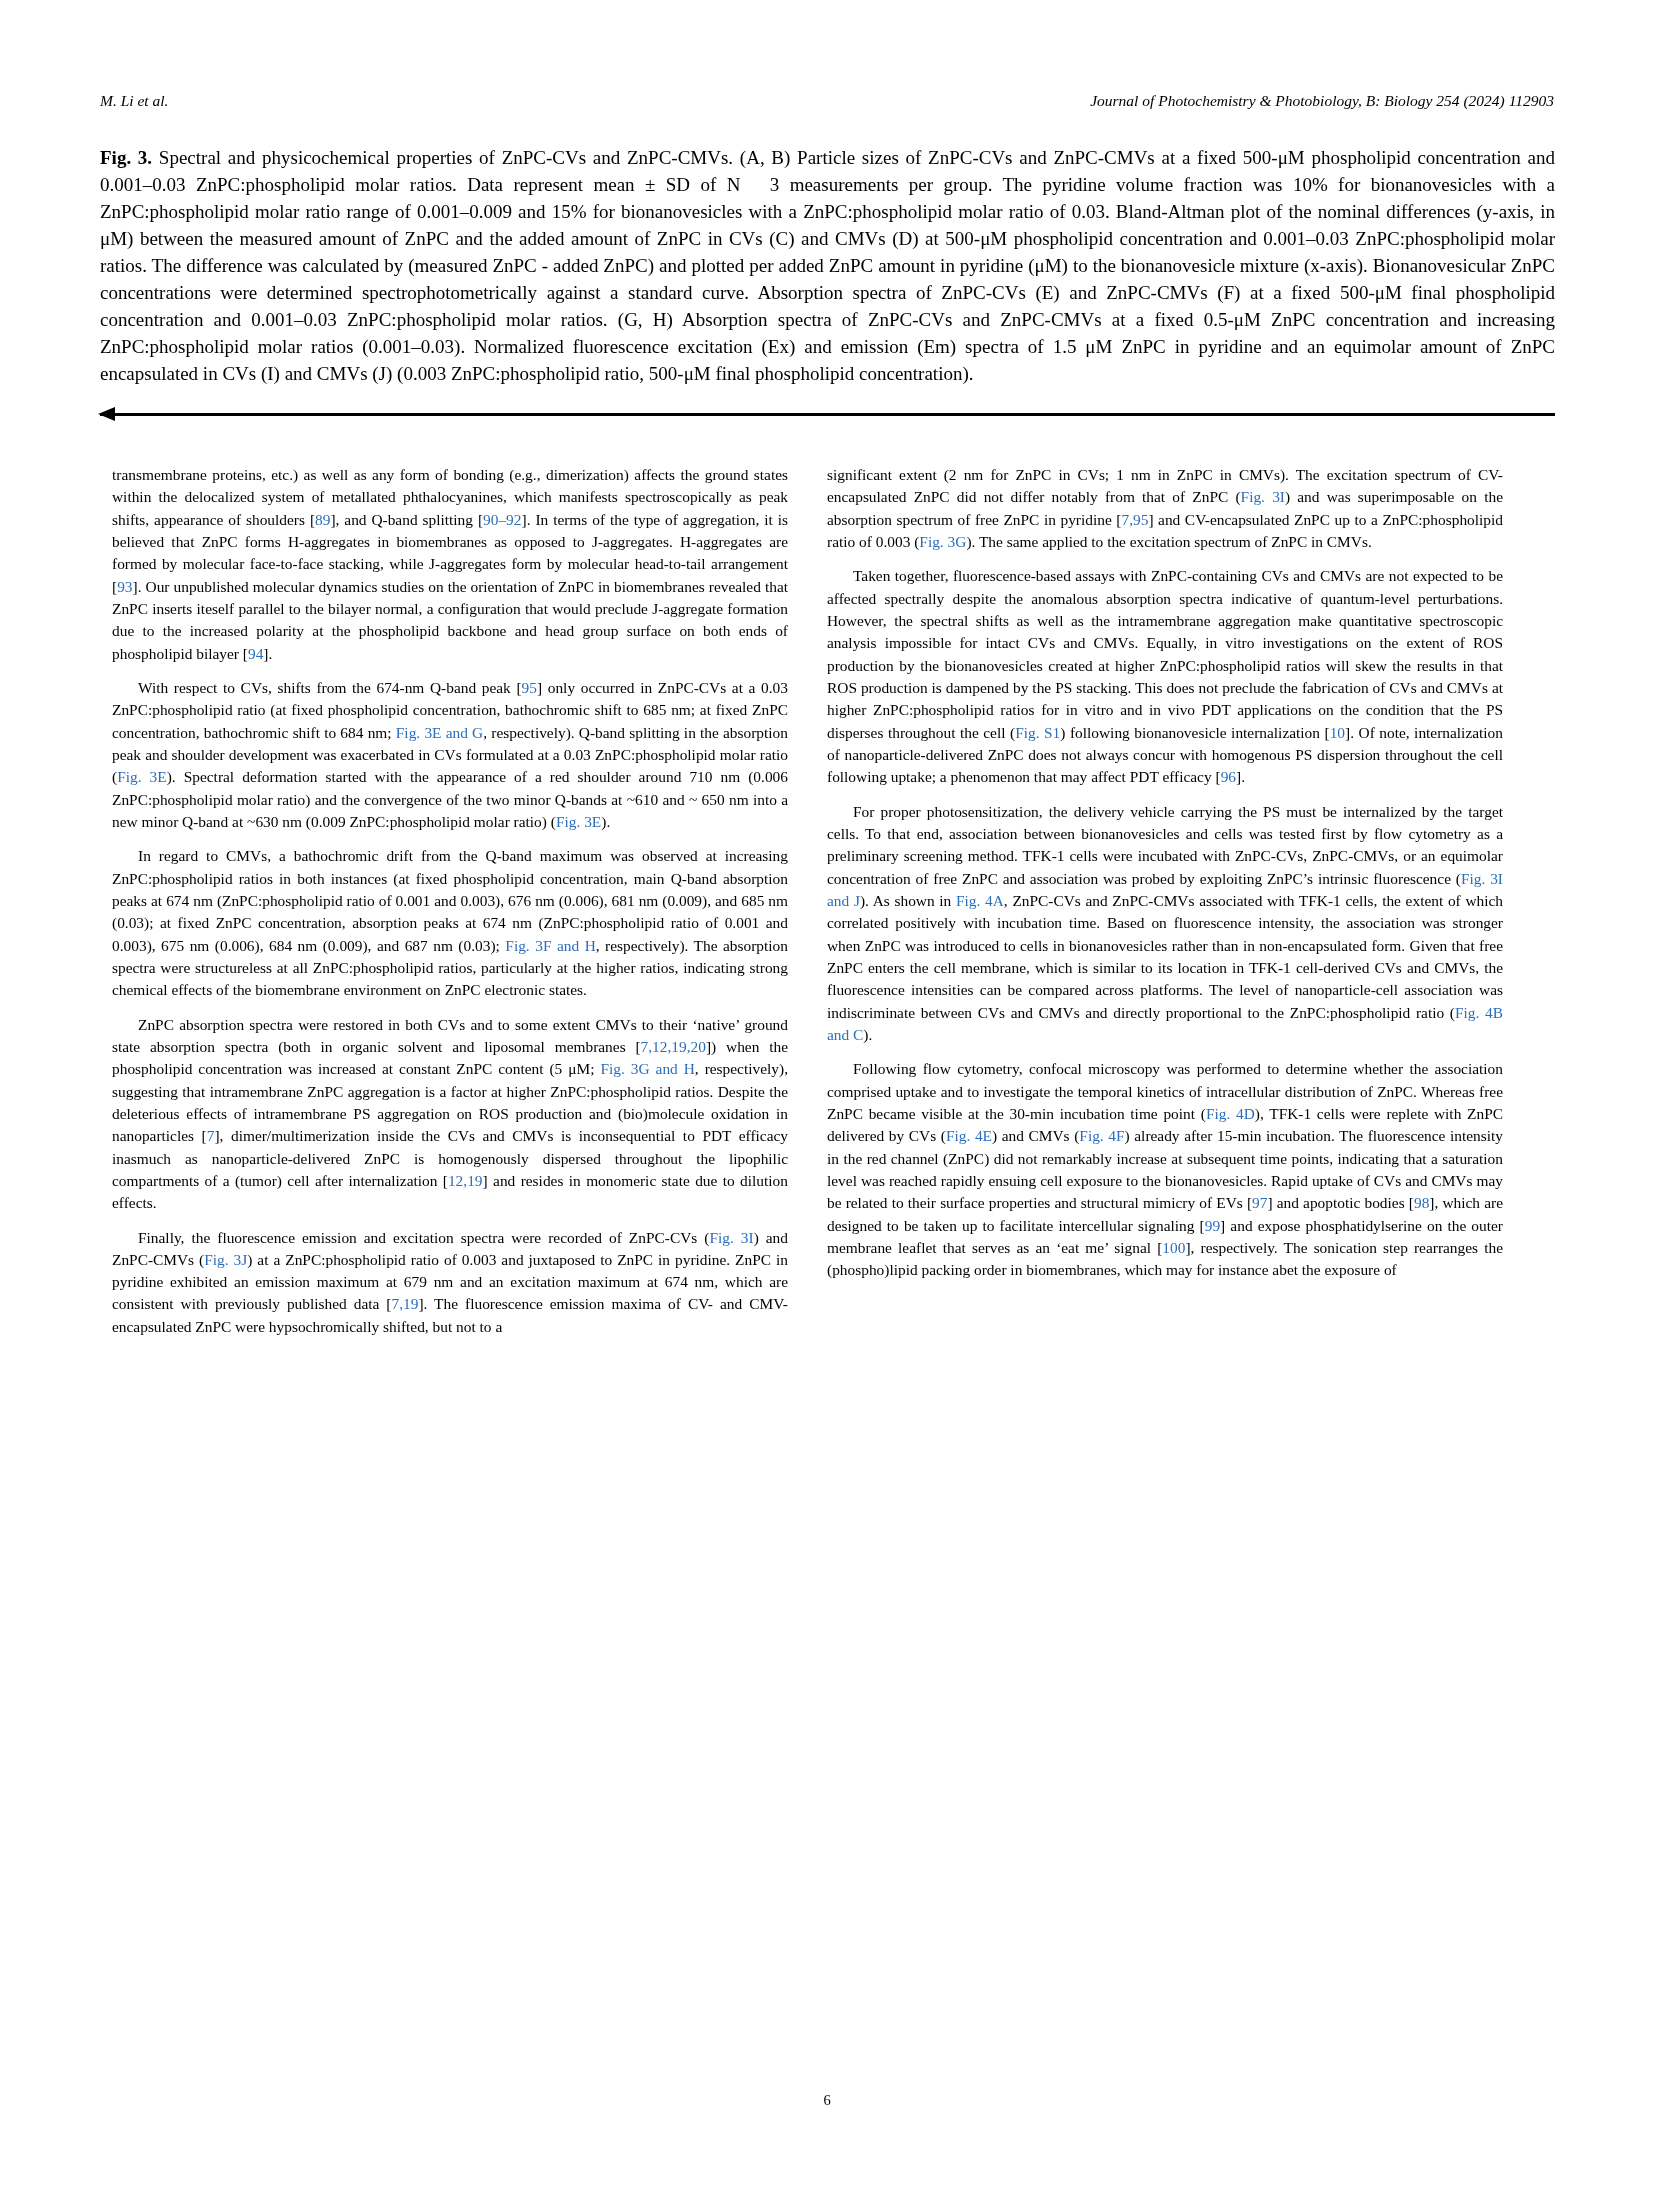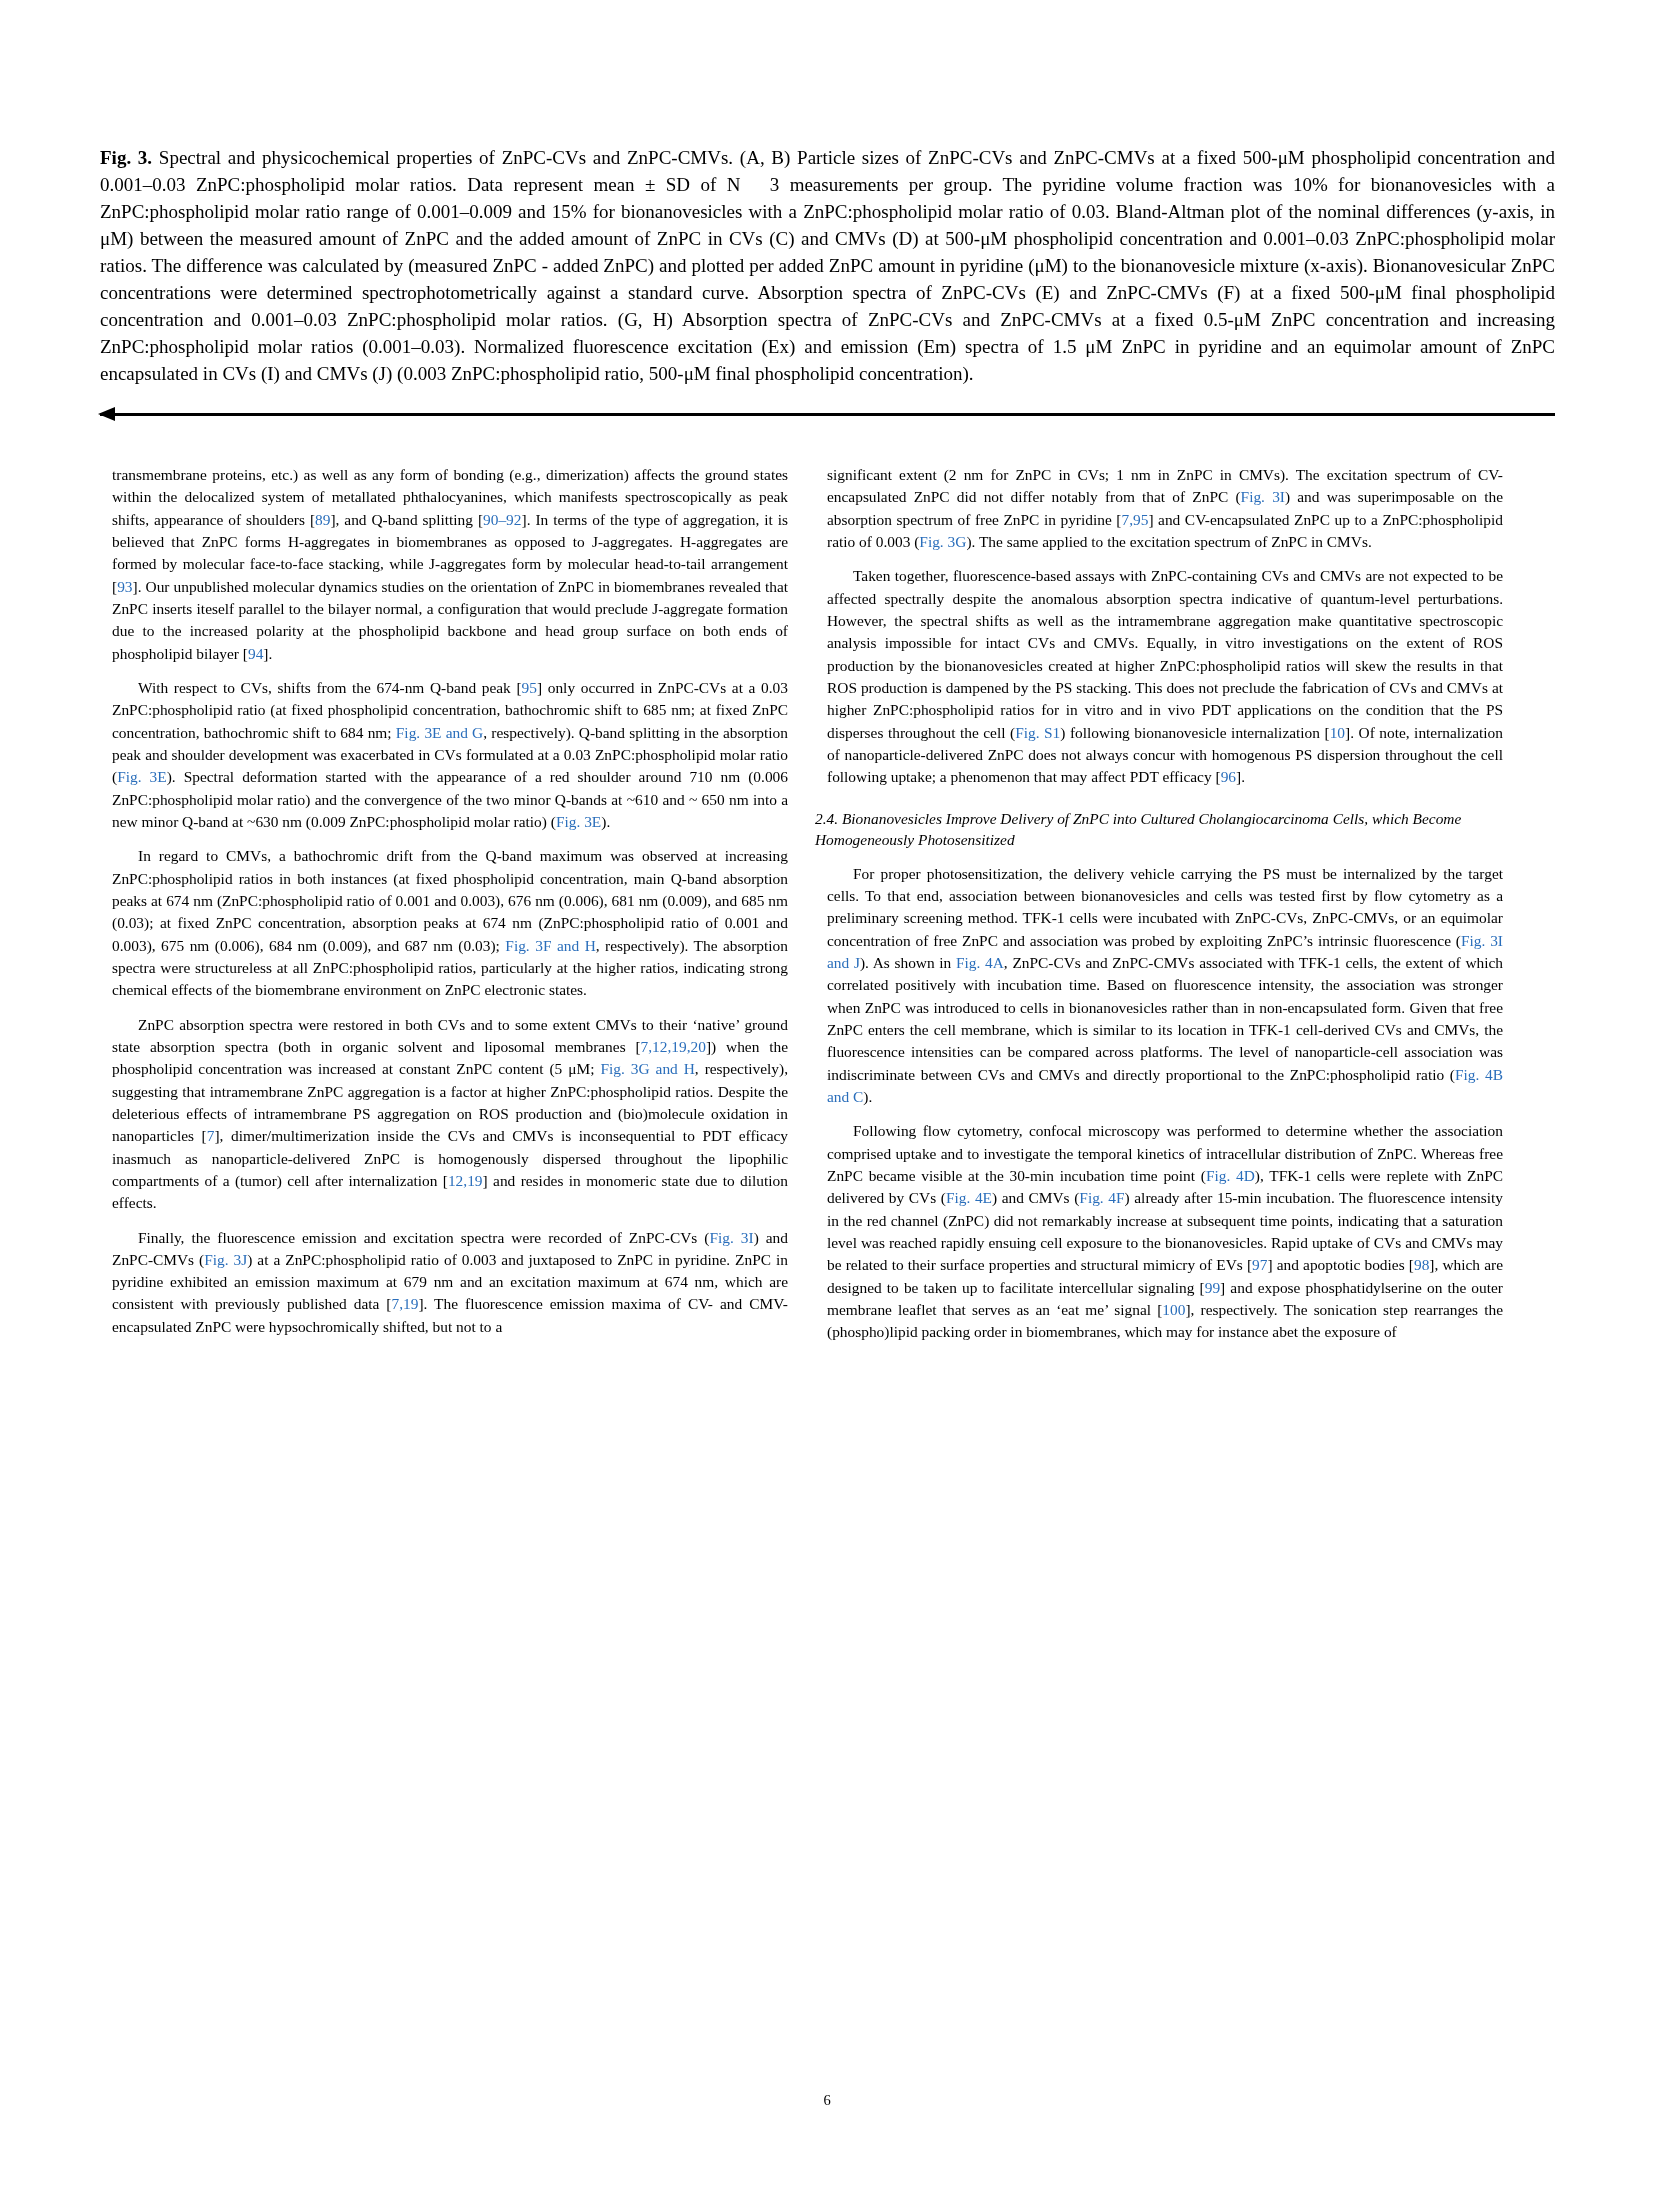--- a/index.html
+++ b/index.html
@@ -117,20 +117,24 @@
     width: 1654px;
     text-align: center;
     font-size: 14.5px;
   }
 </style>
 </head>
 <body>
 
 <div class="page">
 
+  <div class="runhead">
+    <span class="left">M. Li et al.</span>
+    <span class="right">Journal of Photochemistry &amp; Photobiology, B: Biology 254 (2024) 112903</span>
+  </div>
 
   <div class="caption">
     <b>Fig. 3.</b><span> Spectral and physicochemical properties of ZnPC-CVs and ZnPC-CMVs. (A, B) Particle sizes of ZnPC-CVs and ZnPC-CMVs at a fixed 500-μM phospholipid concentration and 0.001–0.03 ZnPC:phospholipid molar ratios. Data represent mean ± SD of N  3 measurements per group. The pyridine volume fraction was 10% for bionanovesicles with a ZnPC:phospholipid molar ratio range of 0.001–0.009 and 15% for bionanovesicles with a ZnPC:phospholipid molar ratio of 0.03. Bland-Altman plot of the nominal differences (y-axis, in μM) between the measured amount of ZnPC and the added amount of ZnPC in CVs (C) and CMVs (D) at 500-μM phospholipid concentration and 0.001–0.03 ZnPC:phospholipid molar ratios. The difference was calculated by (measured ZnPC - added ZnPC) and plotted per added ZnPC amount in pyridine (μM) to the bionanovesicle mixture (x-axis). Bionanovesicular ZnPC concentrations were determined spectrophotometrically against a standard curve. Absorption spectra of ZnPC-CVs (E) and ZnPC-CMVs (F) at a fixed 500-μM final phospholipid concentration and 0.001–0.03 ZnPC:phospholipid molar ratios. (G, H) Absorption spectra of ZnPC-CVs and ZnPC-CMVs at a fixed 0.5-μM ZnPC concentration and increasing ZnPC:phospholipid molar ratios (0.001–0.03). Normalized fluorescence excitation (Ex) and emission (Em) spectra of 1.5 μM ZnPC in pyridine and an equimolar amount of ZnPC encapsulated in CVs (I) and CMVs (J) (0.003 ZnPC:phospholipid ratio, 500-μM final phospholipid concentration).</span>
   </div>
 
   <div class="rule-wrap">
     <div class="rule"></div>
     <div class="rule-arrow"></div>
   </div>
 
@@ -140,21 +144,20 @@
       <p class="noindent">transmembrane proteins, etc.) as well as any form of bonding (e.g., dimerization) affects the ground states within the delocalized system of metallated phthalocyanines, which manifests spectroscopically as peak shifts, appearance of shoulders [<span class="lnk" style="color:#2a6ebb">89</span>], and Q-band splitting [<span class="lnk" style="color:#2a6ebb">90–92</span>]. In terms of the type of aggregation, it is believed that ZnPC forms H-aggregates in biomembranes as opposed to J-aggregates. H-aggregates are formed by molecular face-to-face stacking, while J-aggregates form by molecular head-to-tail arrangement [<span class="lnk" style="color:#2a6ebb">93</span>]. Our unpublished molecular dynamics studies on the orientation of ZnPC in biomembranes revealed that ZnPC inserts iteself parallel to the bilayer normal, a configuration that would preclude J-aggregate formation due to the increased polarity at the phospholipid backbone and head group surface on both ends of phospholipid bilayer [<span class="lnk" style="color:#2a6ebb">94</span>].</p>
       <p>With respect to CVs, shifts from the 674-nm Q-band peak [<span class="lnk" style="color:#2a6ebb">95</span>] only occurred in ZnPC-CVs at a 0.03 ZnPC:phospholipid ratio (at fixed phospholipid concentration, bathochromic shift to 685 nm; at fixed ZnPC concentration, bathochromic shift to 684 nm; <span class="lnk" style="color:#2a6ebb">Fig. 3E and G</span>, respectively). Q-band splitting in the absorption peak and shoulder development was exacerbated in CVs formulated at a 0.03 ZnPC:phospholipid molar ratio (<span class="lnk" style="color:#2a6ebb">Fig. 3E</span>). Spectral deformation started with the appearance of a red shoulder around 710 nm (0.006 ZnPC:phospholipid molar ratio) and the convergence of the two minor Q-bands at ~610 and ~ 650 nm into a new minor Q-band at ~630 nm (0.009 ZnPC:phospholipid molar ratio) (<span class="lnk" style="color:#2a6ebb">Fig. 3E</span>).</p>
       <p>In regard to CMVs, a bathochromic drift from the Q-band maximum was observed at increasing ZnPC:phospholipid ratios in both instances (at fixed phospholipid concentration, main Q-band absorption peaks at 674 nm (ZnPC:phospholipid ratio of 0.001 and 0.003), 676 nm (0.006), 681 nm (0.009), and 685 nm (0.03); at fixed ZnPC concentration, absorption peaks at 674 nm (ZnPC:phospholipid ratio of 0.001 and 0.003), 675 nm (0.006), 684 nm (0.009), and 687 nm (0.03); <span class="lnk" style="color:#2a6ebb">Fig. 3F and H</span>, respectively). The absorption spectra were structureless at all ZnPC:phospholipid ratios, particularly at the higher ratios, indicating strong chemical effects of the biomembrane environment on ZnPC electronic states.</p>
       <p>ZnPC absorption spectra were restored in both CVs and to some extent CMVs to their ‘native’ ground state absorption spectra (both in organic solvent and liposomal membranes [<span class="lnk" style="color:#2a6ebb">7,12,19,20</span>]) when the phospholipid concentration was increased at constant ZnPC content (5 μM; <span class="lnk" style="color:#2a6ebb">Fig. 3G and H</span>, respectively), suggesting that intramembrane ZnPC aggregation is a factor at higher ZnPC:phospholipid ratios. Despite the deleterious effects of intramembrane PS aggregation on ROS production and (bio)molecule oxidation in nanoparticles [<span class="lnk" style="color:#2a6ebb">7</span>], dimer/multimerization inside the CVs and CMVs is inconsequential to PDT efficacy inasmuch as nanoparticle-delivered ZnPC is homogenously dispersed throughout the lipophilic compartments of a (tumor) cell after internalization [<span class="lnk" style="color:#2a6ebb">12,19</span>] and resides in monomeric state due to dilution effects.</p>
       <p>Finally, the fluorescence emission and excitation spectra were recorded of ZnPC-CVs (<span class="lnk" style="color:#2a6ebb">Fig. 3I</span>) and ZnPC-CMVs (<span class="lnk" style="color:#2a6ebb">Fig. 3J</span>) at a ZnPC:phospholipid ratio of 0.003 and juxtaposed to ZnPC in pyridine. ZnPC in pyridine exhibited an emission maximum at 679 nm and an excitation maximum at 674 nm, which are consistent with previously published data [<span class="lnk" style="color:#2a6ebb">7,19</span>]. The fluorescence emission maxima of CV- and CMV-encapsulated ZnPC were hypsochromically shifted, but not to a</p>
     </div>
 
     <div class="col right">
       <p class="noindent">significant extent (2 nm for ZnPC in CVs; 1 nm in ZnPC in CMVs). The excitation spectrum of CV-encapsulated ZnPC did not differ notably from that of ZnPC (<span class="lnk" style="color:#2a6ebb">Fig. 3I</span>) and was superimposable on the absorption spectrum of free ZnPC in pyridine [<span class="lnk" style="color:#2a6ebb">7,95</span>] and CV-encapsulated ZnPC up to a ZnPC:phospholipid ratio of 0.003 (<span class="lnk" style="color:#2a6ebb">Fig. 3G</span>). The same applied to the excitation spectrum of ZnPC in CMVs.</p>
       <p>Taken together, fluorescence-based assays with ZnPC-containing CVs and CMVs are not expected to be affected spectrally despite the anomalous absorption spectra indicative of quantum-level perturbations. However, the spectral shifts as well as the intramembrane aggregation make quantitative spectroscopic analysis impossible for intact CVs and CMVs. Equally, in vitro investigations on the extent of ROS production by the bionanovesicles created at higher ZnPC:phospholipid ratios will skew the results in that ROS production is dampened by the PS stacking. This does not preclude the fabrication of CVs and CMVs at higher ZnPC:phospholipid ratios for in vitro and in vivo PDT applications on the condition that the PS disperses throughout the cell (<span class="lnk" style="color:#2a6ebb">Fig. S1</span>) following bionanovesicle internalization [<span class="lnk" style="color:#2a6ebb">10</span>]. Of note, internalization of nanoparticle-delivered ZnPC does not always concur with homogenous PS dispersion throughout the cell following uptake; a phenomenon that may affect PDT efficacy [<span class="lnk" style="color:#2a6ebb">96</span>].</p>
-      <h3 class="subhead">2.4. Bionanovesicles Improve Delivery of ZnPC into Cultured Cholangiocarcinoma Cells, which Become Homogeneously Photosensitized</h3>
       <p>For proper photosensitization, the delivery vehicle carrying the PS must be internalized by the target cells. To that end, association between bionanovesicles and cells was tested first by flow cytometry as a preliminary screening method. TFK-1 cells were incubated with ZnPC-CVs, ZnPC-CMVs, or an equimolar concentration of free ZnPC and association was probed by exploiting ZnPC’s intrinsic fluorescence (<span class="lnk" style="color:#2a6ebb">Fig. 3I and J</span>). As shown in <span class="lnk" style="color:#2a6ebb">Fig. 4A</span>, ZnPC-CVs and ZnPC-CMVs associated with TFK-1 cells, the extent of which correlated positively with incubation time. Based on fluorescence intensity, the association was stronger when ZnPC was introduced to cells in bionanovesicles rather than in non-encapsulated form. Given that free ZnPC enters the cell membrane, which is similar to its location in TFK-1 cell-derived CVs and CMVs, the fluorescence intensities can be compared across platforms. The level of nanoparticle-cell association was indiscriminate between CVs and CMVs and directly proportional to the ZnPC:phospholipid ratio (<span class="lnk" style="color:#2a6ebb">Fig. 4B and C</span>).</p>
       <p>Following flow cytometry, confocal microscopy was performed to determine whether the association comprised uptake and to investigate the temporal kinetics of intracellular distribution of ZnPC. Whereas free ZnPC became visible at the 30-min incubation time point (<span class="lnk" style="color:#2a6ebb">Fig. 4D</span>), TFK-1 cells were replete with ZnPC delivered by CVs (<span class="lnk" style="color:#2a6ebb">Fig. 4E</span>) and CMVs (<span class="lnk" style="color:#2a6ebb">Fig. 4F</span>) already after 15-min incubation. The fluorescence intensity in the red channel (ZnPC) did not remarkably increase at subsequent time points, indicating that a saturation level was reached rapidly ensuing cell exposure to the bionanovesicles. Rapid uptake of CVs and CMVs may be related to their surface properties and structural mimicry of EVs [<span class="lnk" style="color:#2a6ebb">97</span>] and apoptotic bodies [<span class="lnk" style="color:#2a6ebb">98</span>], which are designed to be taken up to facilitate intercellular signaling [<span class="lnk" style="color:#2a6ebb">99</span>] and expose phosphatidylserine on the outer membrane leaflet that serves as an ‘eat me’ signal [<span class="lnk" style="color:#2a6ebb">100</span>], respectively. The sonication step rearranges the (phospho)lipid packing order in biomembranes, which may for instance abet the exposure of</p>
     </div>
 
   </div>
 
   <div class="folio">6</div>
 
 </div>
 

